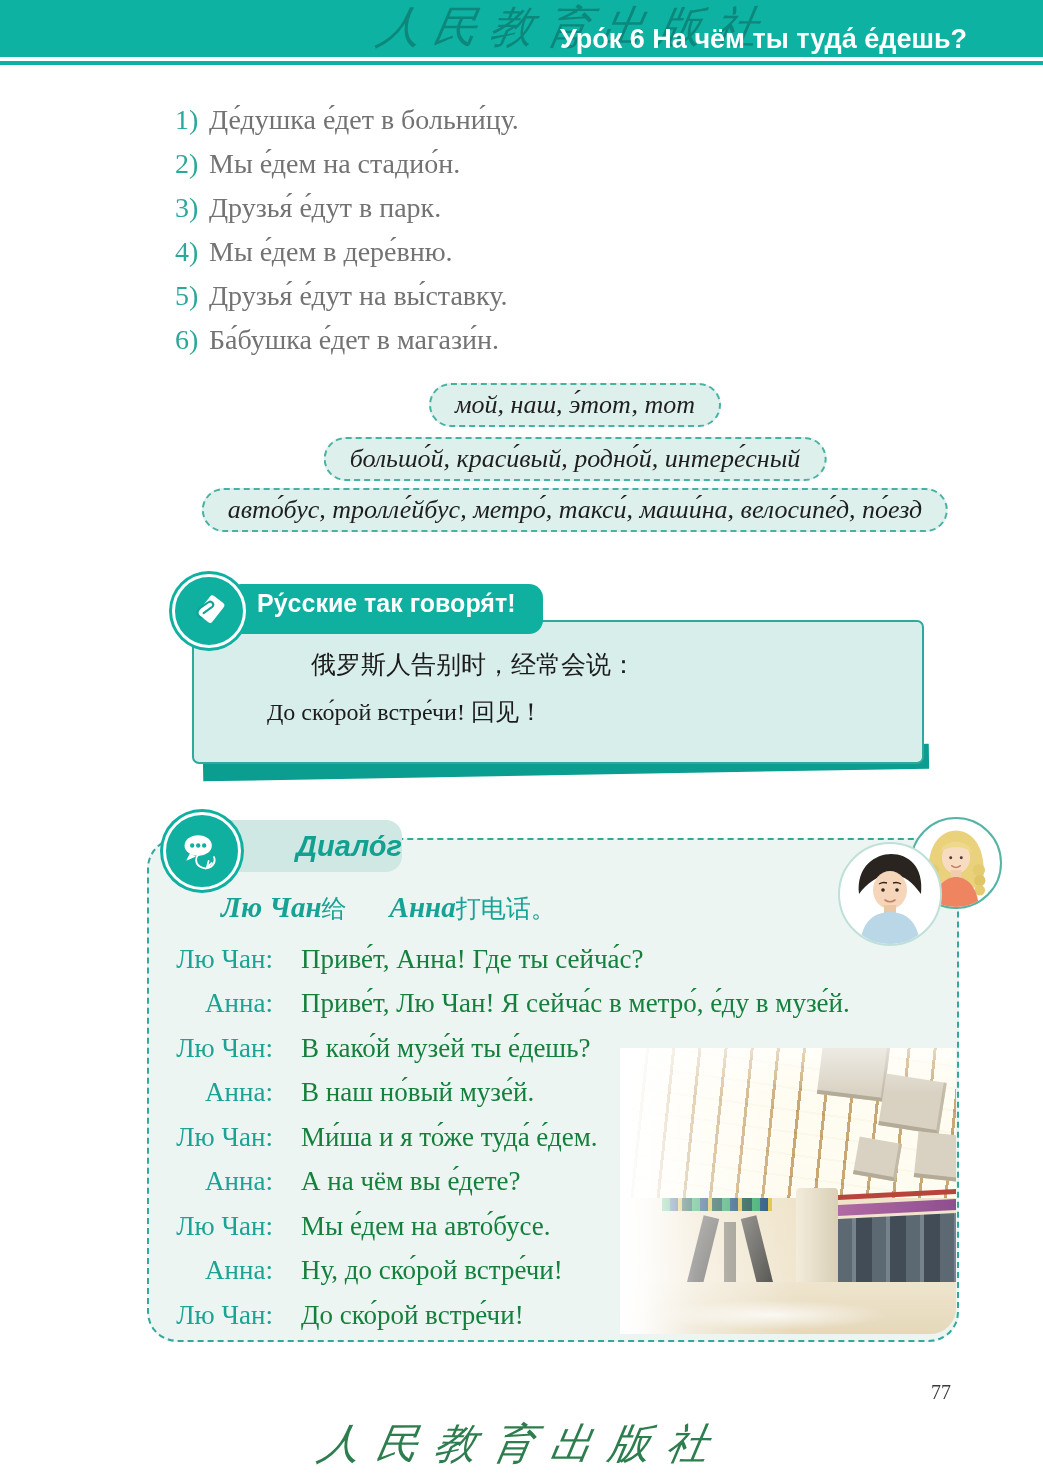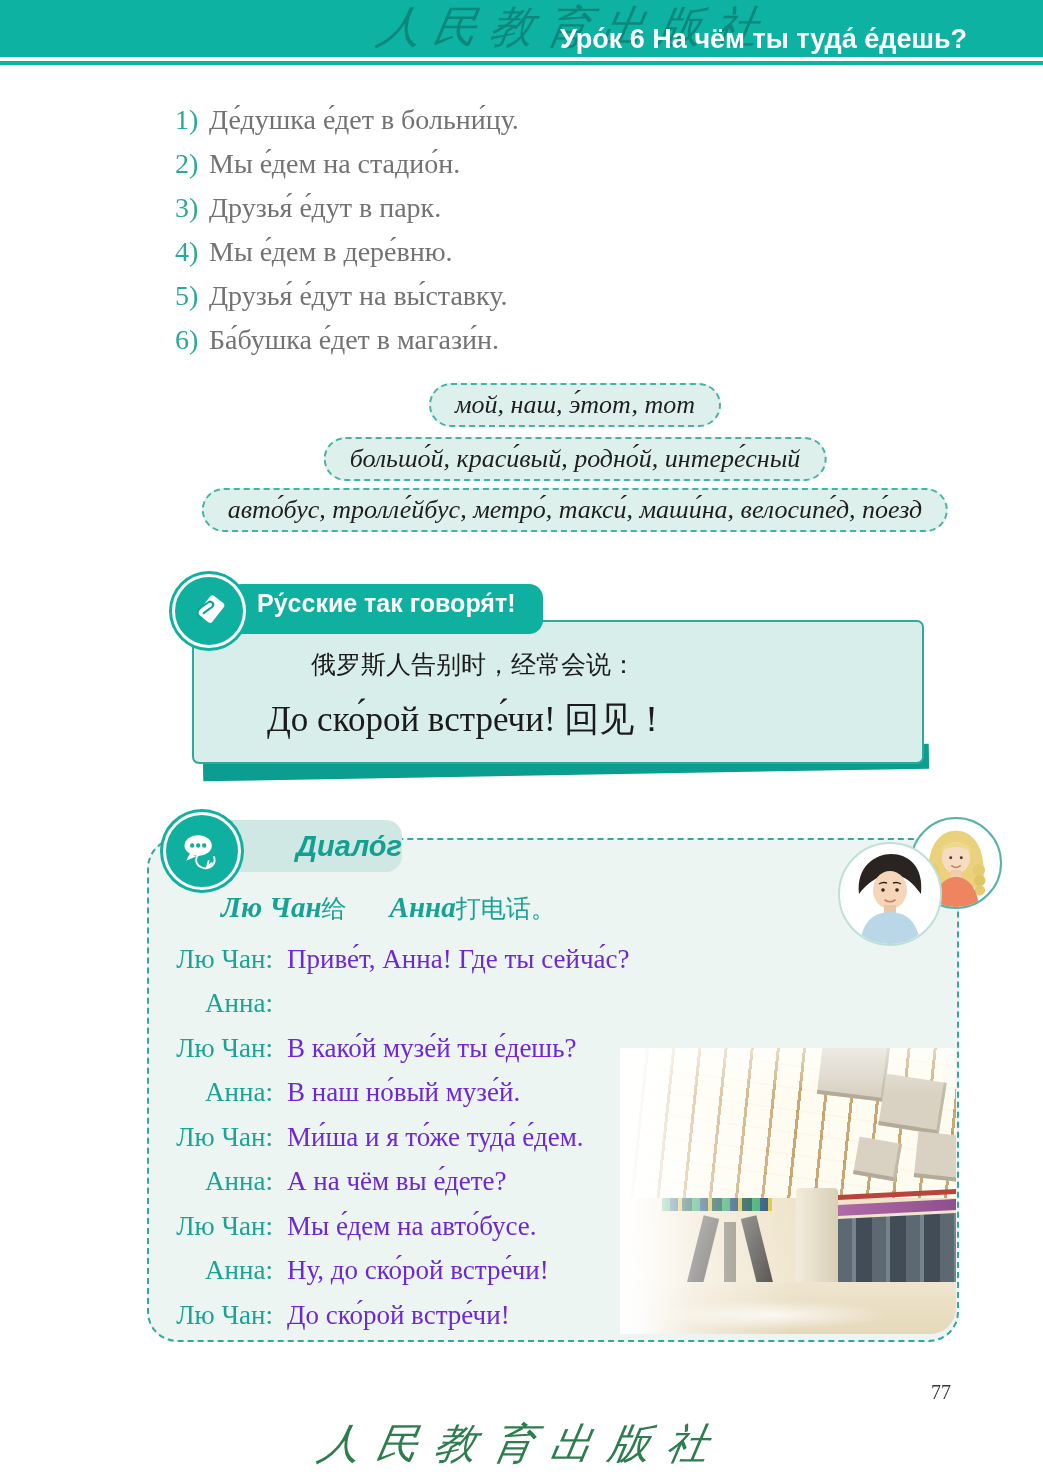--- a/index.html
+++ b/index.html
@@ -35,21 +35,21 @@
   
   .say-shadow{
     position:absolute;left:203px;top:750px;width:726px;height:25px;background:#0b9e90;
     transform:rotate(-1deg);z-index:0;
   }
   .say-box{
     position:absolute;left:192px;top:620px;width:728px;height:140px;
     background:#d8eeea;border:2px solid #2fa99b;border-radius:7px;z-index:1;
   }
   .say-zh{position:absolute;left:73px;top:26px;font-size:25px;color:#1b1b1b;white-space:nowrap;margin-left:44px;}
-  .say-ru{position:absolute;left:73px;top:74px;font-size:35px;color:#1b1b1b;white-space:nowrap;}
+  .say-ru{position:absolute;left:73px;top:74px;font-size:24px;color:#1b1b1b;white-space:nowrap;}
   .say-band{
     position:absolute;left:233px;top:584px;height:38px;line-height:38px;padding:0 28px 12px 24px;
     background:#10b0a1;border-radius:8px 14px 14px 8px;z-index:2;
     color:#ffffff;font-family:"Liberation Sans", sans-serif;font-weight:bold;font-size:25px;white-space:nowrap;
   }
   .icon-circle{
     position:absolute;border-radius:50%;background:#10b0a1;border:3px solid #ffffff;
     box-shadow:0 0 0 3px #10b0a1;display:flex;align-items:center;justify-content:center;
   }
   .say-icon{left:172px;top:574px;width:68px;height:68px;z-index:3;}
@@ -66,21 +66,21 @@
   }
   .avatar{position:absolute;border-radius:50%;overflow:hidden;background:#ffffff;}
   .avatar-girl{left:910px;top:817px;width:88px;height:88px;border:2px solid #56b4a6;z-index:3;}
   .avatar-boy{left:838px;top:842px;width:100px;height:100px;border:2px solid #bfe0d8;z-index:4;}
   .dlg-intro{position:absolute;left:178px;top:891px;z-index:2;color:#16a294;white-space:nowrap;}
   .dlg-intro .ru{font-size:29px;font-weight:bold;font-style:italic;margin-left:43px;}
   .dlg-intro .zh{font-size:25px;}
   .dlg-rows{position:absolute;left:160px;top:930px;z-index:2;}
   .d-row{height:44.5px;display:flex;align-items:flex-end;}
   .d-speaker{width:113px;flex:0 0 113px;text-align:right;color:#1ba394;font-size:27px;white-space:nowrap;}
-  .d-text{margin-left:14px;color:#6d28d9;font-size:27px;white-space:nowrap;}
+  .d-text{margin-left:28px;color:#15803d;font-size:27px;white-space:nowrap;}
   
   .photo{
     position:absolute;left:620px;top:1048px;width:336px;height:286px;z-index:1;
     border-bottom-right-radius:26px;overflow:hidden;
   }
   .ph-base{position:absolute;inset:0;background:linear-gradient(180deg,#f6efdd 0%,#efe4ca 50%,#f2e8d4 100%);}
   .ph-ceiling{position:absolute;left:0;top:0;width:100%;height:150px;
     background:
       repeating-linear-gradient(96deg, rgba(190,150,90,.8) 0 3px, rgba(255,253,242,.92) 3px 26px),
       repeating-linear-gradient(8deg, rgba(175,135,78,.45) 0 2px, rgba(255,250,236,.7) 2px 22px),
@@ -250,20 +250,21 @@
   <span class="ru">Лю Чан</span><span class="zh">给</span><span class="ru">Анна</span><span class="zh">打电话。</span>
 </div>
 
 <div class="dlg-rows">
   <div class="d-row">
     <span class="d-speaker">Лю Чан:</span>
     <span class="d-text">Приве́т, Анна! Где ты сейча́с?</span>
   </div>
   <div class="d-row">
     <span class="d-speaker">Анна:</span>
+    <span class="d-text">Приве́т, Лю Чан! Я сейча́с в метро́, е́ду в музе́й.</span>
   </div>
   <div class="d-row">
     <span class="d-speaker">Лю Чан:</span>
     <span class="d-text">В како́й музе́й ты е́дешь?</span>
   </div>
   <div class="d-row">
     <span class="d-speaker">Анна:</span>
     <span class="d-text">В наш но́вый музе́й.</span>
   </div>
   <div class="d-row">

